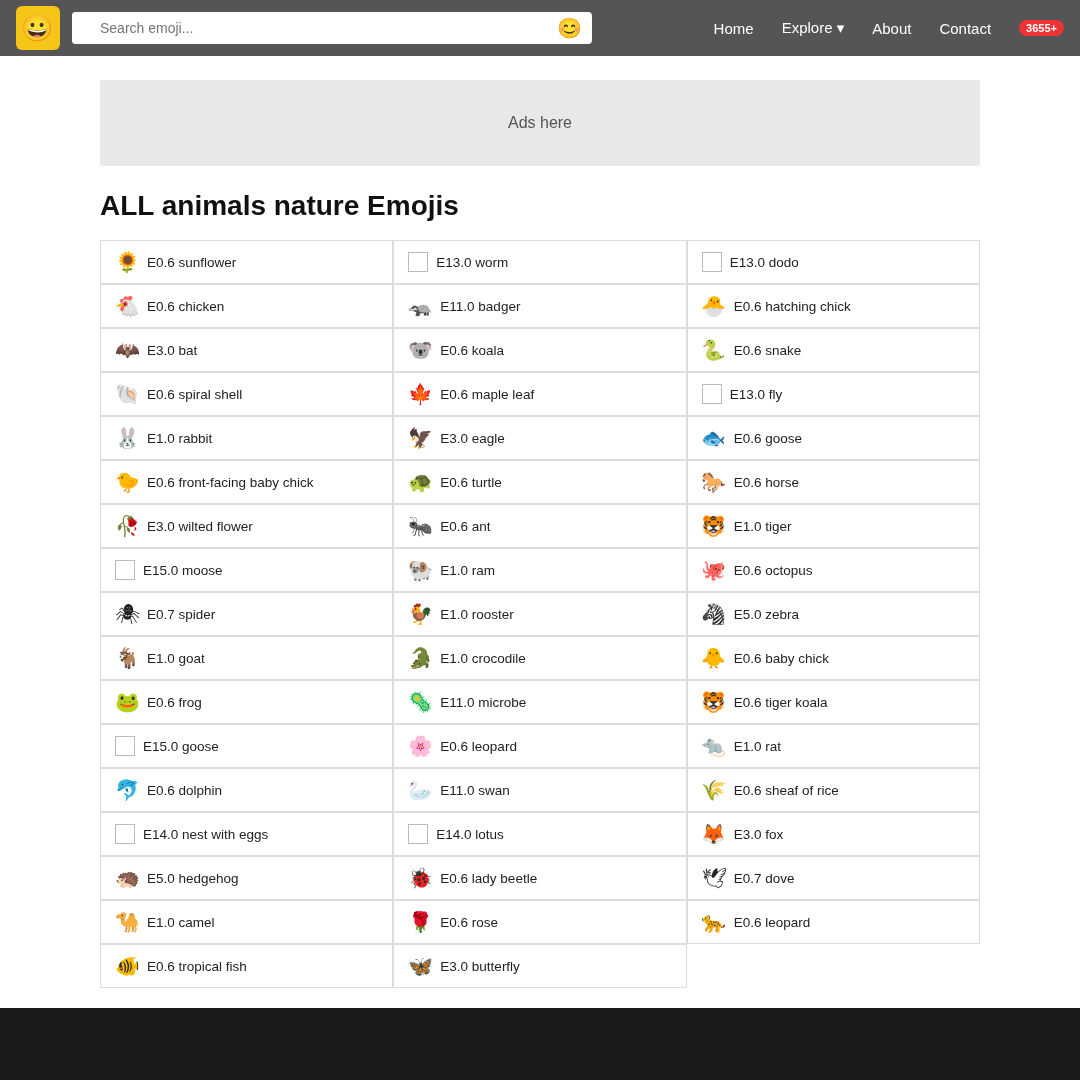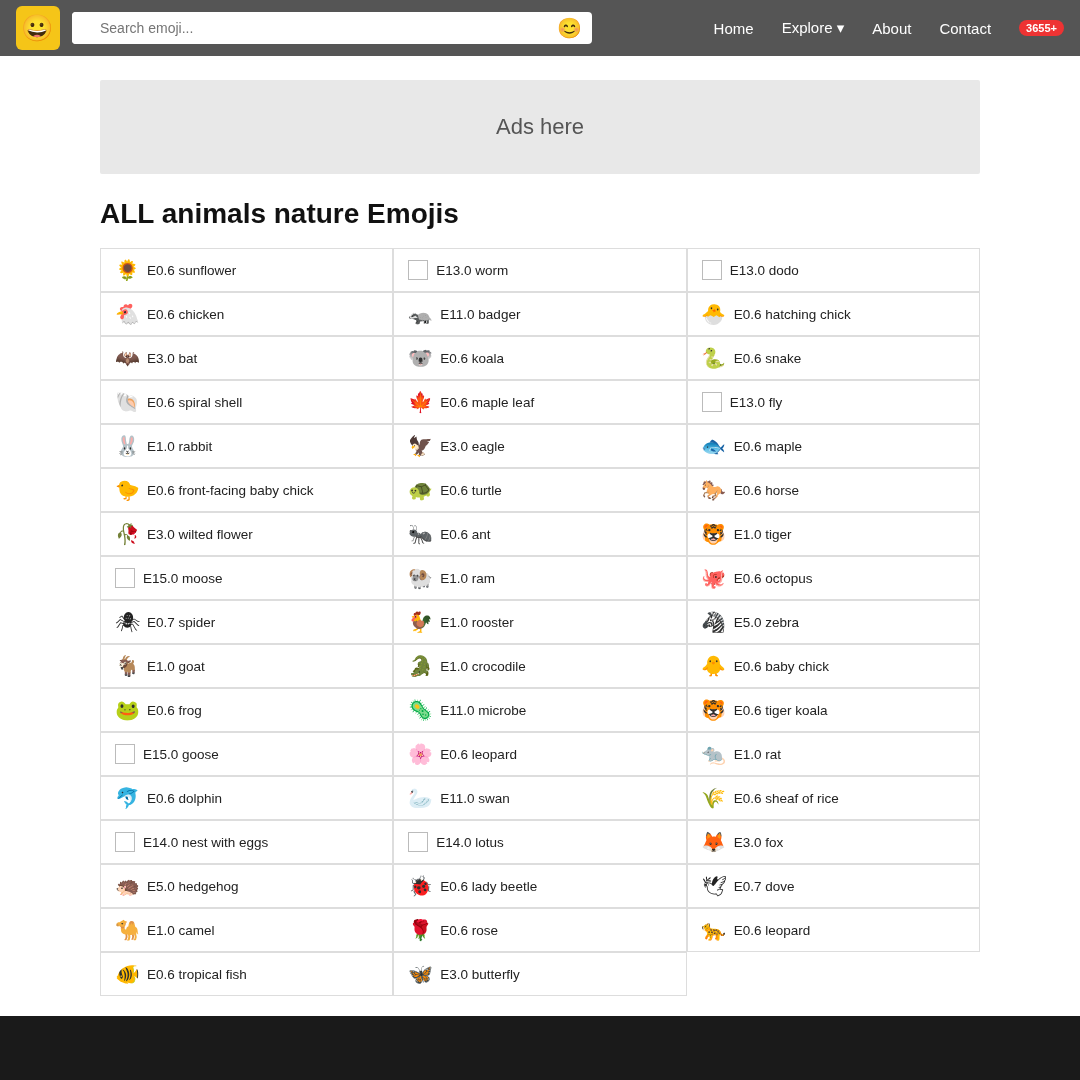--- a/index.html
+++ b/index.html
@@ -70,21 +70,21 @@
       padding: 2px 7px;
     }
 
     
     .ads-banner {
       background: #e8e8e8;
       text-align: center;
       padding: 34px;
       margin: 24px 100px;
       color: #555;
-      font-size: 22px;
+      font-size: 16px;
       border-radius: 2px;
     }
 
     
     .page-title {
       font-size: 28px;
       font-weight: bold;
       color: #111;
       margin: 24px 100px 18px;
     }
@@ -215,21 +215,21 @@
     <div class="emoji-item">
       <span class="emoji-icon">🐰</span>
       <span>E1.0 rabbit</span>
     </div>
     <div class="emoji-item">
       <span class="emoji-icon">🦅</span>
       <span>E3.0 eagle</span>
     </div>
     <div class="emoji-item">
       <span class="emoji-icon">🐟</span>
-      <span>E0.6 maple</span>
+      <span>E0.6 goose</span>
     </div>
     <div class="emoji-item">
       <span class="emoji-icon">🐤</span>
       <span>E0.6 front-facing baby chick</span>
     </div>
     <div class="emoji-item">
       <span class="emoji-icon">🐢</span>
       <span>E0.6 turtle</span>
     </div>
     <div class="emoji-item">

